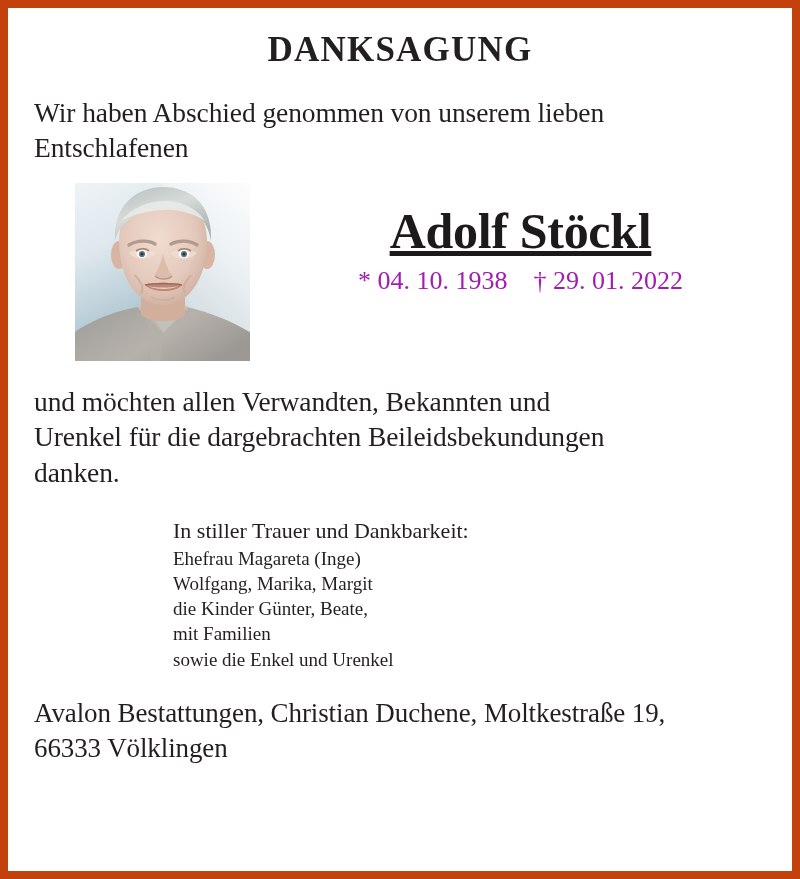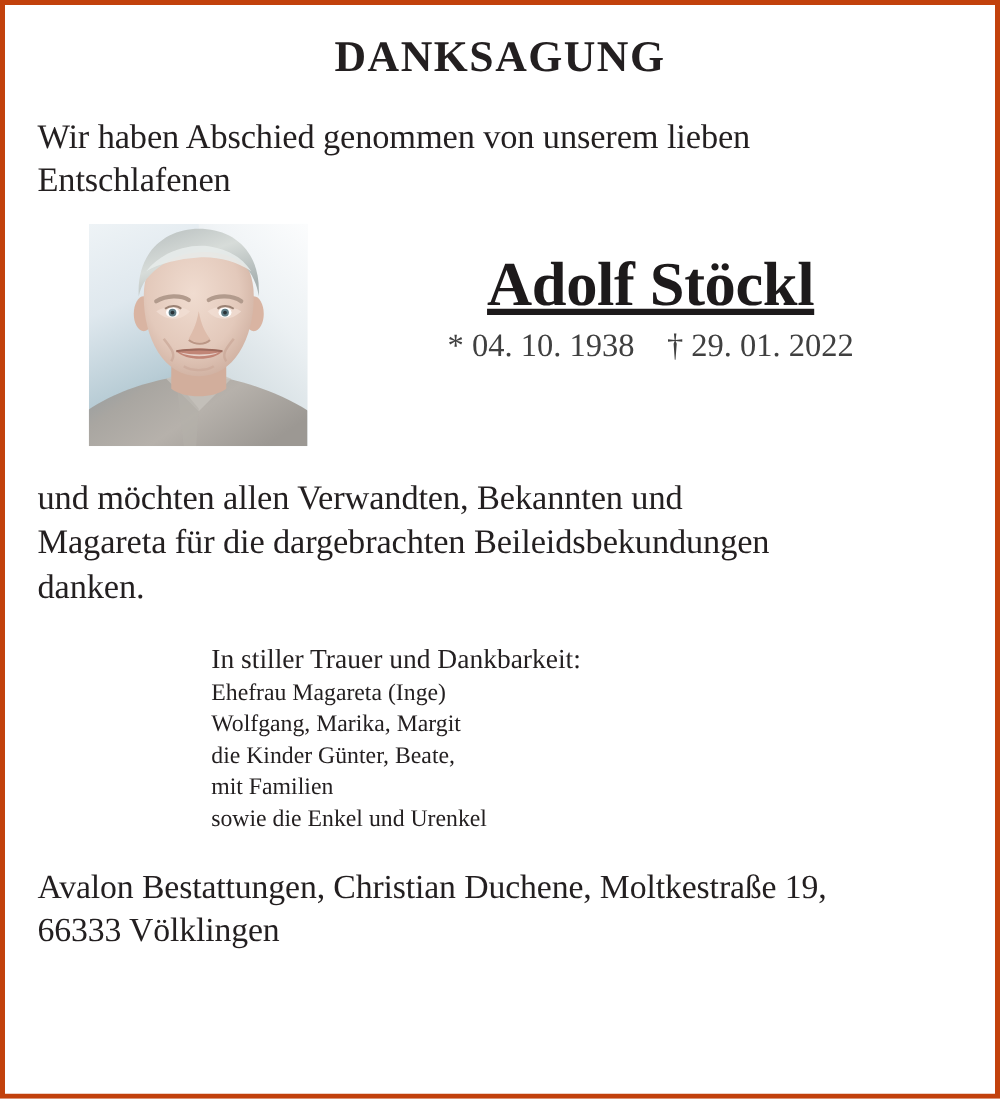--- a/index.html
+++ b/index.html
@@ -11,21 +11,21 @@
     font-family: "Liberation Serif", "DejaVu Serif", serif;
     color: #231f20;
   }
 
   .notice {
     position: relative;
     width: 800px;
     height: 879px;
     box-sizing: border-box;
     background: #ffffff;
-    border: 4px solid #c2410c;
+    border: 8px solid #c2410c;
     overflow: hidden;
   }
 
   .inner {
     position: absolute;
     left: 0; top: 0; right: 0; bottom: 0;
     padding: 0 26px 0 26px;
     box-sizing: border-box;
   }
 
@@ -90,21 +90,21 @@
     margin: 0;
     letter-spacing: -0.3px;
     color: #1d1a1b;
     text-decoration: underline;
   }
 
   .dates {
     font-size: 26px;
     line-height: 1.2;
     margin: 8px 0 0 0;
-    color: #404040;
+    color: #a21caf;
     white-space: pre;
   }
 
   
   .thanks {
     padding-top: 23px;
   }
 
   
   .mourners {
@@ -237,21 +237,21 @@
       </div>
 
       <div class="name-col">
         <div class="deceased-name">Adolf Stöckl</div>
         <div class="dates">* 04. 10. 1938    † 29. 01. 2022</div>
       </div>
     </div>
 
     <p class="para thanks">
       <span>und möchten allen Verwandten, Bekannten und</span><br>
-      <span>Magareta für die dargebrachten Beileidsbekundungen</span><br>
+      <span>Urenkel für die dargebrachten Beileidsbekundungen</span><br>
       <span>danken.</span>
     </p>
 
     <div class="mourners">
       <div class="mourners-lead">In stiller Trauer und Dankbarkeit:</div>
       <div class="mourner-line">Ehefrau Magareta (Inge)</div>
       <div class="mourner-line">Wolfgang, Marika, Margit</div>
       <div class="mourner-line">die Kinder Günter, Beate,</div>
       <div class="mourner-line">mit Familien</div>
       <div class="mourner-line">sowie die Enkel und Urenkel</div>

